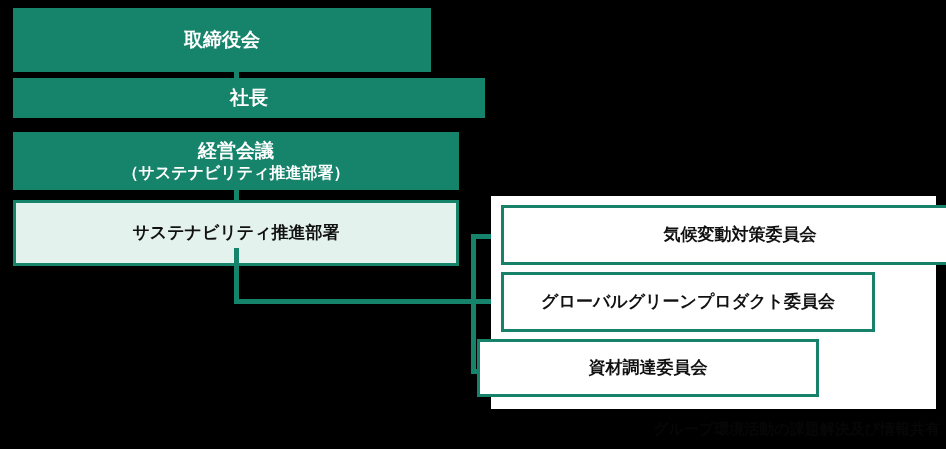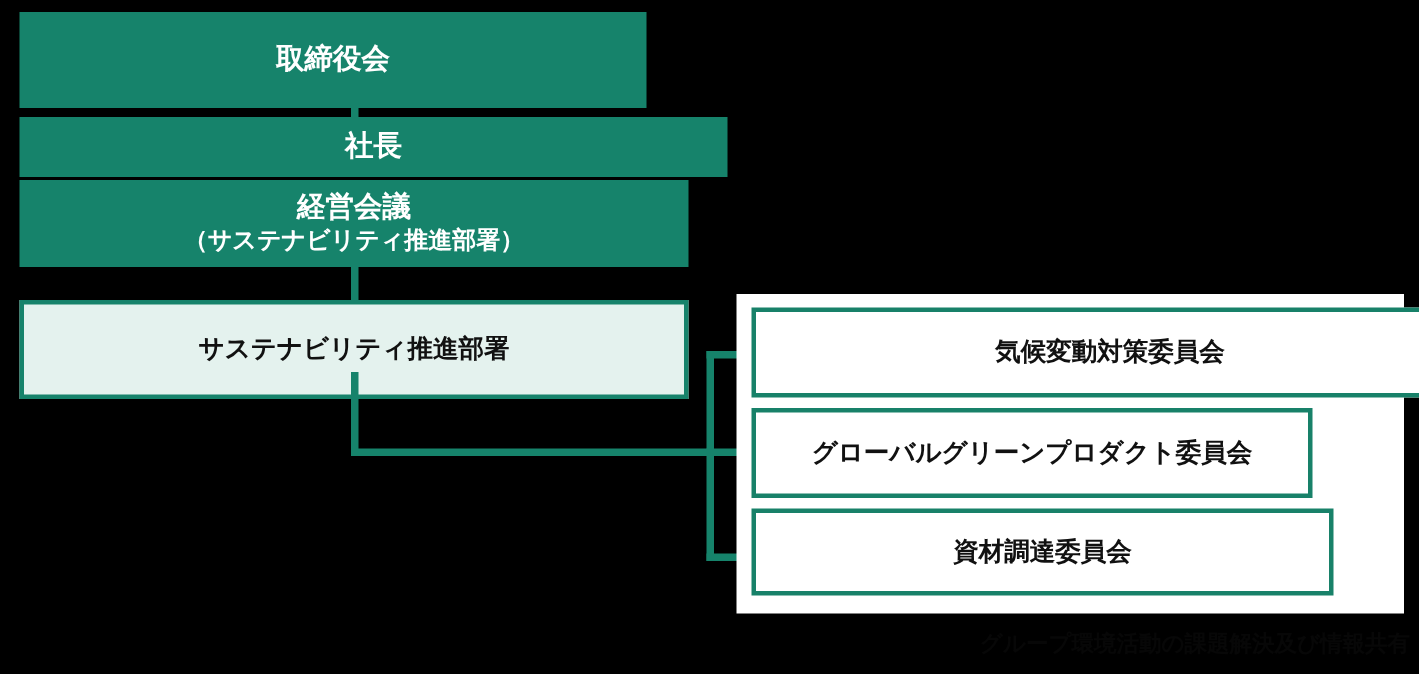--- a/index.html
+++ b/index.html
@@ -54,36 +54,36 @@
     font-size: 17px;
     font-weight: 700;
   }
 
   .node .lines { display: block; }
   .node .line2 { display: block; font-size: 16px; }
 
   
   #board      { left: 13px;  top: 8px;   width: 418px; height: 64px; }
   #president  { left: 13px;  top: 78px;  width: 472px; height: 40px; }
-  #mgmt       { left: 13px;  top: 120px; width: 446px; height: 58px; }
+  #mgmt       { left: 13px;  top: 132px; width: 446px; height: 58px; }
   #sustain    { left: 13px;  top: 200px; width: 446px; height: 66px; }
 
   
   #committee-panel {
     position: absolute;
     left: 491px;
     top: 196px;
     width: 445px;
     height: 213px;
     background: #FFFFFF;
     box-sizing: border-box;
   }
   #cmt-climate   { left: 501px; top: 205px; width: 478px; height: 60px; }
   #cmt-green     { left: 501px; top: 272px; width: 374px; height: 60px; }
-  #cmt-material  { left: 501px; top: 339px; width: 388px; height: 58px; }
+  #cmt-material  { left: 477px; top: 339px; width: 342px; height: 58px; }
 
   
   .conn {
     position: absolute;
     background: #16836B;
   }
   
   #conn-board-pres   { left: 234px; top: 70px;  width: 5px;  height: 10px; }
   
   #conn-mgmt-sustain { left: 234px; top: 178px; width: 5px;  height: 24px; }

